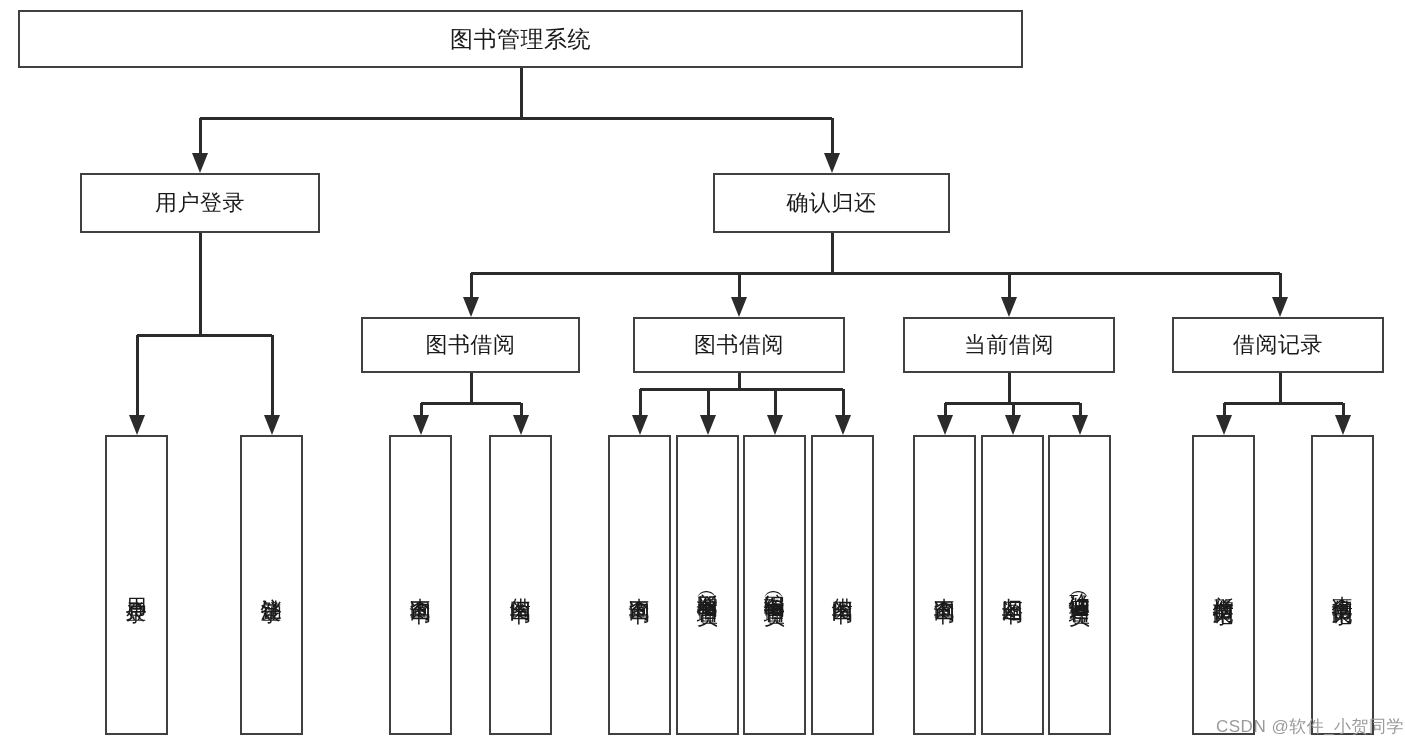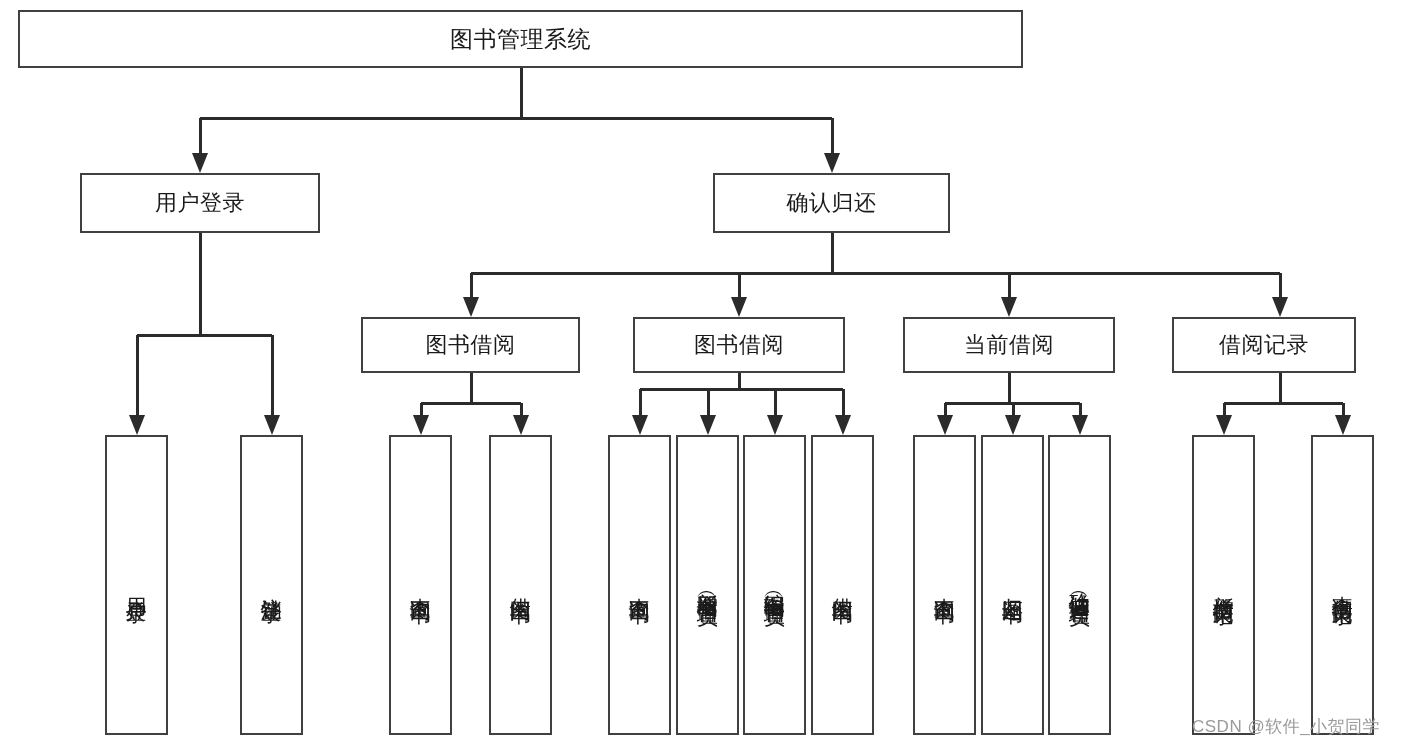--- a/index.html
+++ b/index.html
@@ -52,20 +52,21 @@
     letter-spacing: 2px;
     white-space: nowrap;
   }
   .node.root .label { font-size: 23px; }
   .watermark {
     position: absolute;
     font-size: 17px;
     color: #9a9a9a;
     white-space: nowrap;
     letter-spacing: 0.5px;
+    padding-left: 24px;
   }
 </style>
 </head>
 <body>
 
 <div id="canvas">
   <svg id="edges" viewBox="0 0 1405 747" xmlns="http://www.w3.org/2000/svg">
       <line x1="521" y1="68" x2="521" y2="118" stroke="#2b2b2b" stroke-width="3" shape-rendering="crispEdges"></line>
       <line x1="200" y1="118" x2="832" y2="118" stroke="#2b2b2b" stroke-width="3" shape-rendering="crispEdges"></line>
       <line x1="200" y1="118" x2="200" y2="155" stroke="#2b2b2b" stroke-width="3" shape-rendering="crispEdges"></line>
@@ -131,21 +132,21 @@
       </div>
       <div class="node" style="left: 361px; top: 317px; width: 219px; height: 56px;">
         <span class="label">图书借阅</span>
       </div>
       <div class="node" style="left: 633px; top: 317px; width: 212px; height: 56px;">
         <span class="label">图书借阅</span>
       </div>
       <div class="node" style="left: 903px; top: 317px; width: 212px; height: 56px;">
         <span class="label">当前借阅</span>
       </div>
-      <div class="node" style="left: 1172px; top: 317px; width: 184px; height: 56px;">
+      <div class="node" style="left: 1172px; top: 317px; width: 212px; height: 56px;">
         <span class="label">借阅记录</span>
       </div>
       <div class="node vertical" style="left: 105px; top: 435px; width: 63px; height: 300px;">
         <span class="label">用户登录</span>
       </div>
       <div class="node vertical" style="left: 240px; top: 435px; width: 63px; height: 300px;">
         <span class="label">注销登录</span>
       </div>
       <div class="node vertical" style="left: 389px; top: 435px; width: 63px; height: 300px;">
         <span class="label">查询图书</span>

